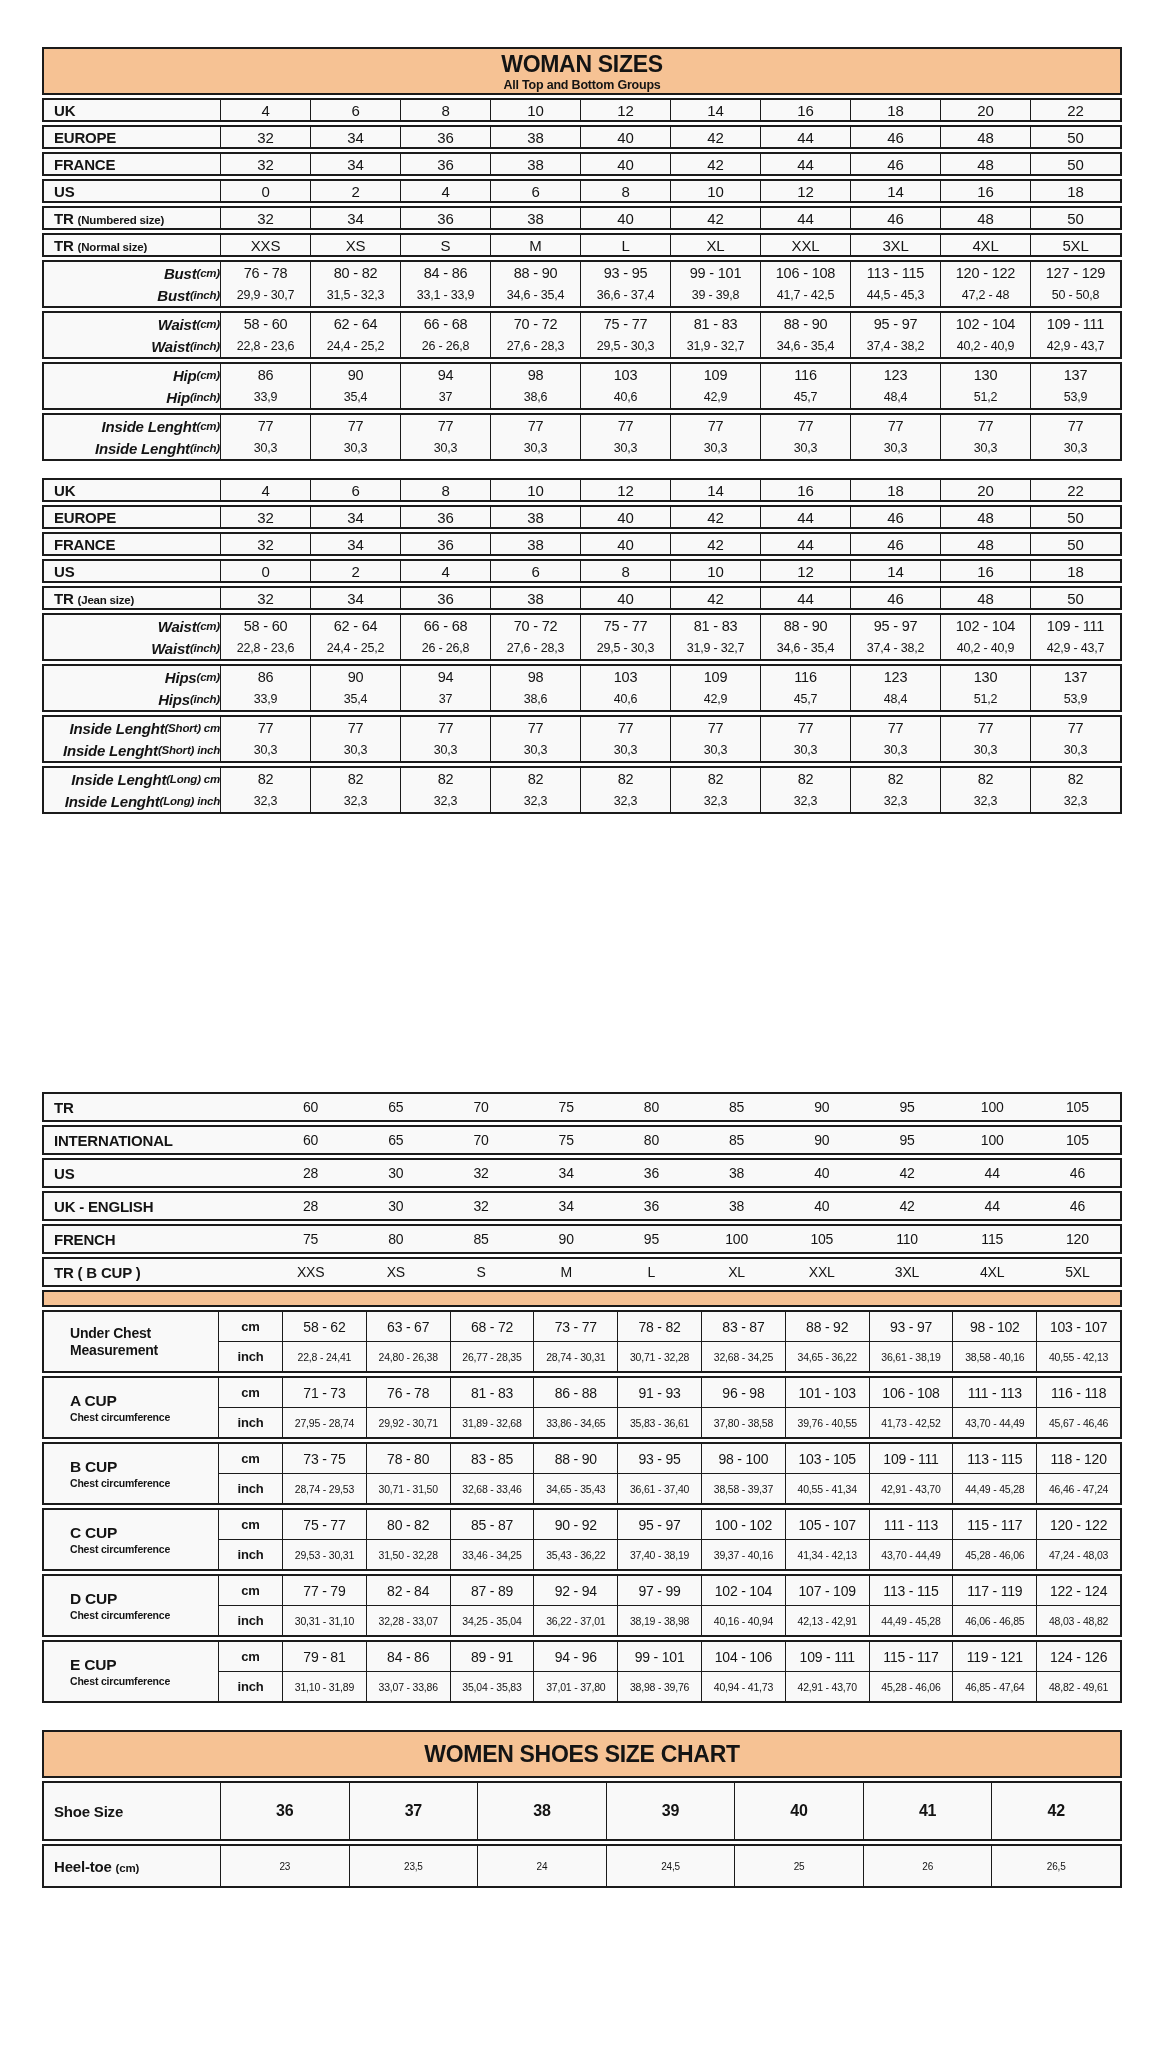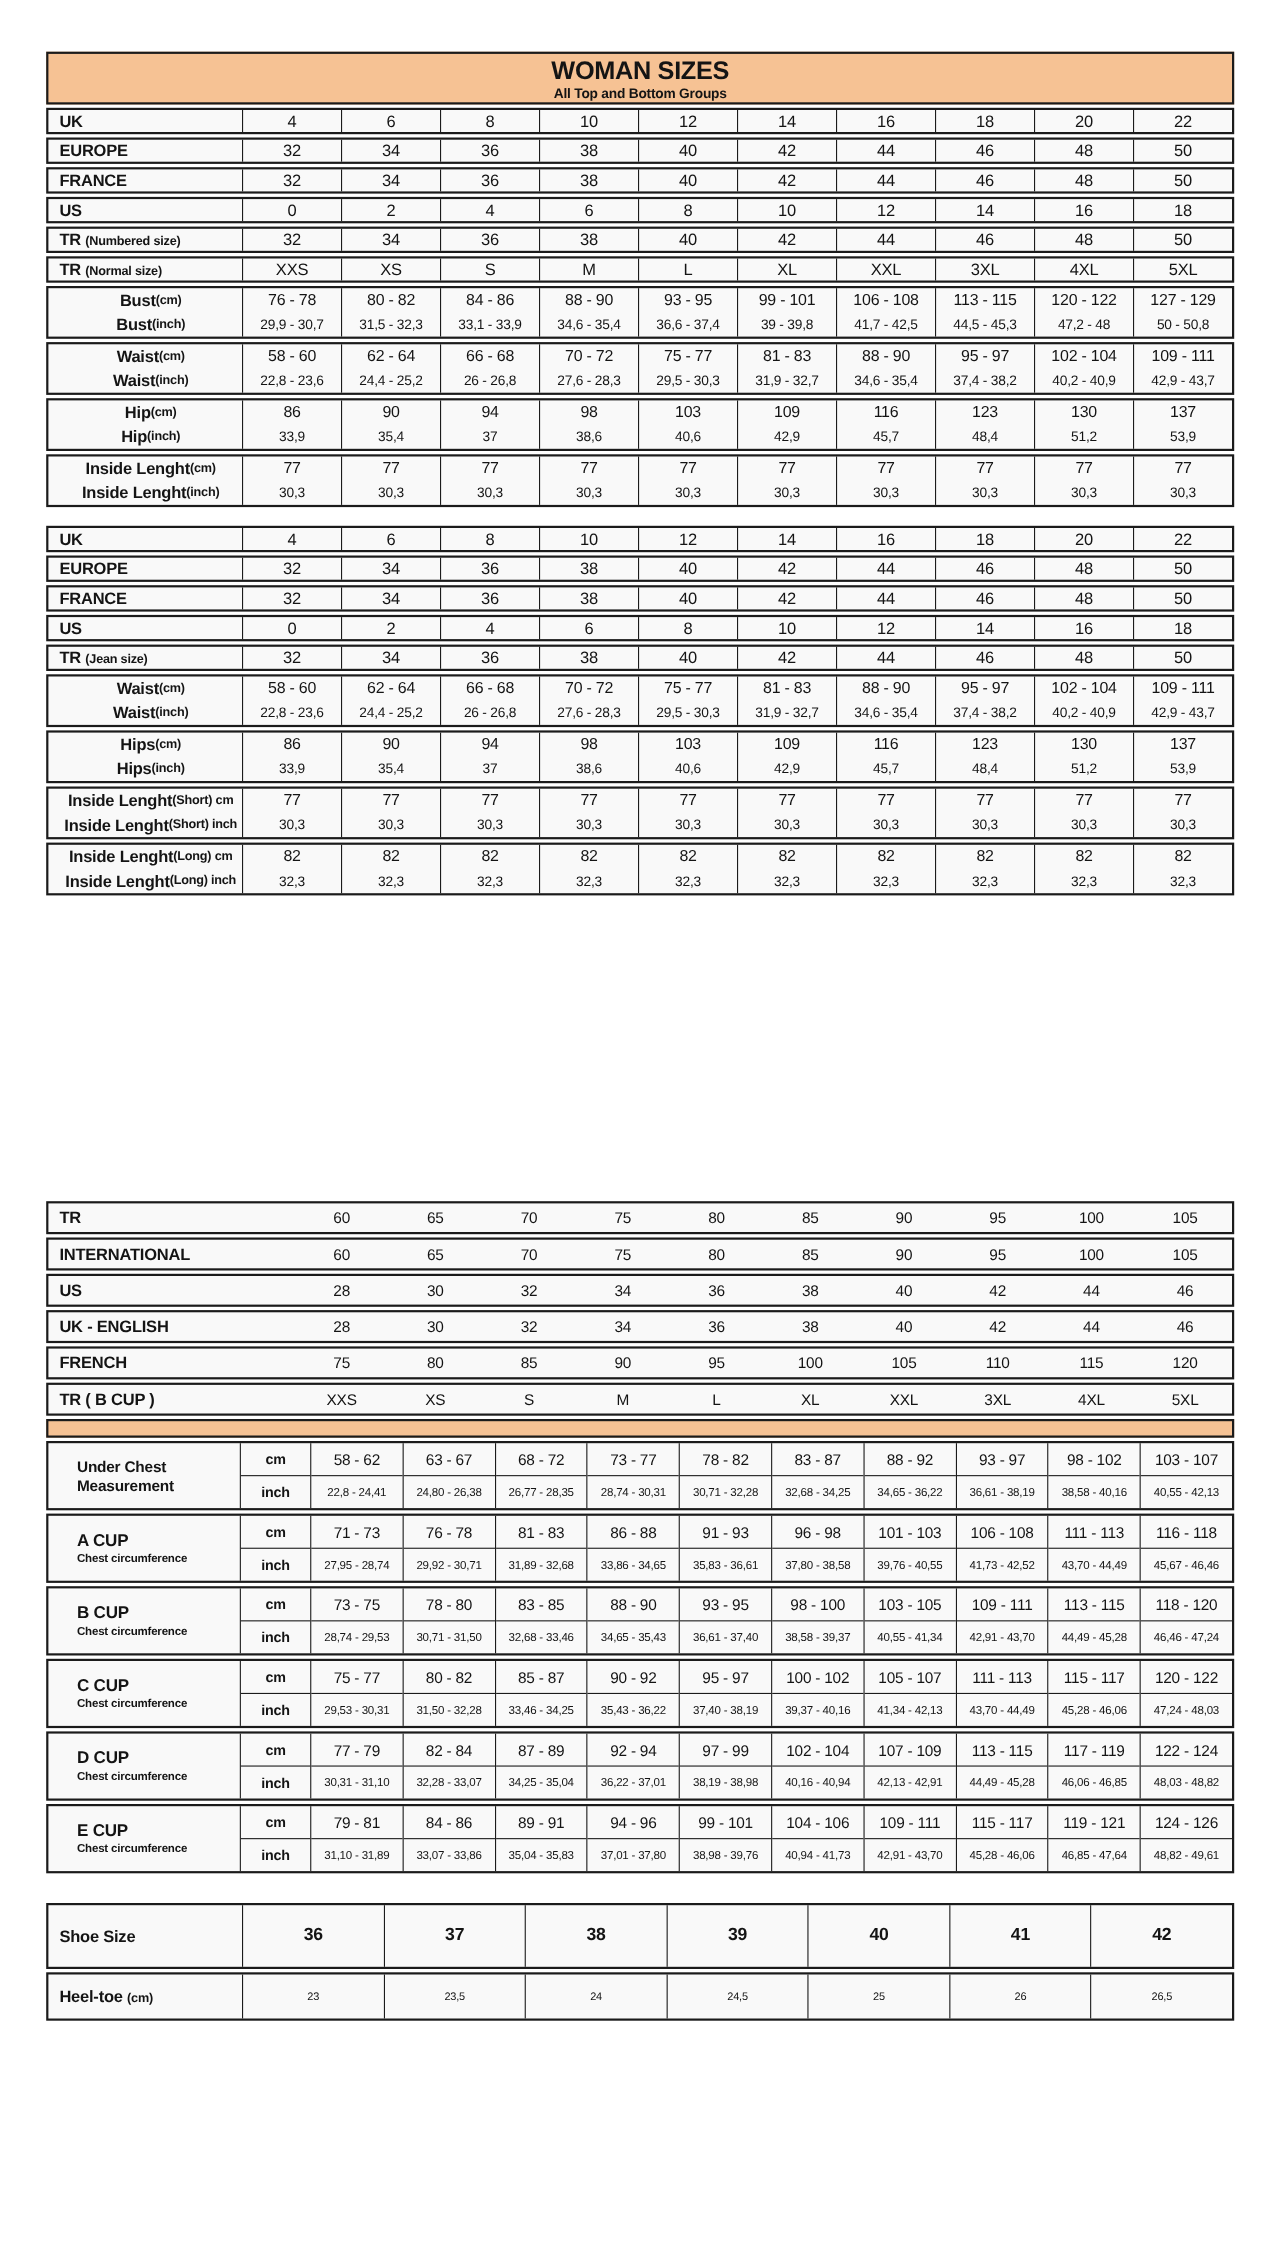--- a/index.html
+++ b/index.html
@@ -36,21 +36,21 @@
   
   .t10 .single .cell{height:20px;}
   .bratop .single .cell{height:26px;}
   .t7 .grp:nth-child(1) .cell{height:56px;}
   .t7 .grp:nth-child(2) .cell{height:40px;}
   .t7 .grp.em .col{font-weight:700;font-size:16px;}
   .t7 .grp:nth-child(2) .col{font-size:10px;}
 
   
   .pairg .cell{flex-direction:column;align-items:stretch;}
-  .pairg .lbl{align-items:center;}
+  .pairg .lbl{align-items:flex-end;font-style:italic;}
   .pairg .l1{height:22px;display:flex;align-items:center;}
   .pairg .two{align-items:center;}
   .pairg .v1{height:22px;display:flex;align-items:center;font-size:14.5px;}
   .pairg .v2{height:22px;display:flex;align-items:center;font-size:12.5px;}
 
   
   .cupg .cell{flex-direction:column;align-items:stretch;}
   .cupl{justify-content:center;align-items:flex-start;padding:0 6px 0 10px;}
   .cl1{font-size:15.5px;font-weight:700;line-height:1.15;}
   .cl2{font-size:10.5px;font-weight:700;margin-top:2px;}
@@ -1007,20 +1007,23 @@
           </div>
           <div class="cell col cw">
             <div class="w1">124 - 126</div>
             <div class="w2">48,82 - 49,61</div>
           </div>
         </div>
       </div>
   </section>
 
   <section class="sec sec4">
+    <div class="band">
+      <div class="t">WOMEN SHOES SIZE CHART</div>
+    </div>
     <div class="rows t7">
         <div class="grp single em">
           <div class="cell lbl">
             <span>Shoe Size</span>
           </div>
           <div class="cell col">36</div>
           <div class="cell col">37</div>
           <div class="cell col">38</div>
           <div class="cell col">39</div>
           <div class="cell col">40</div>

